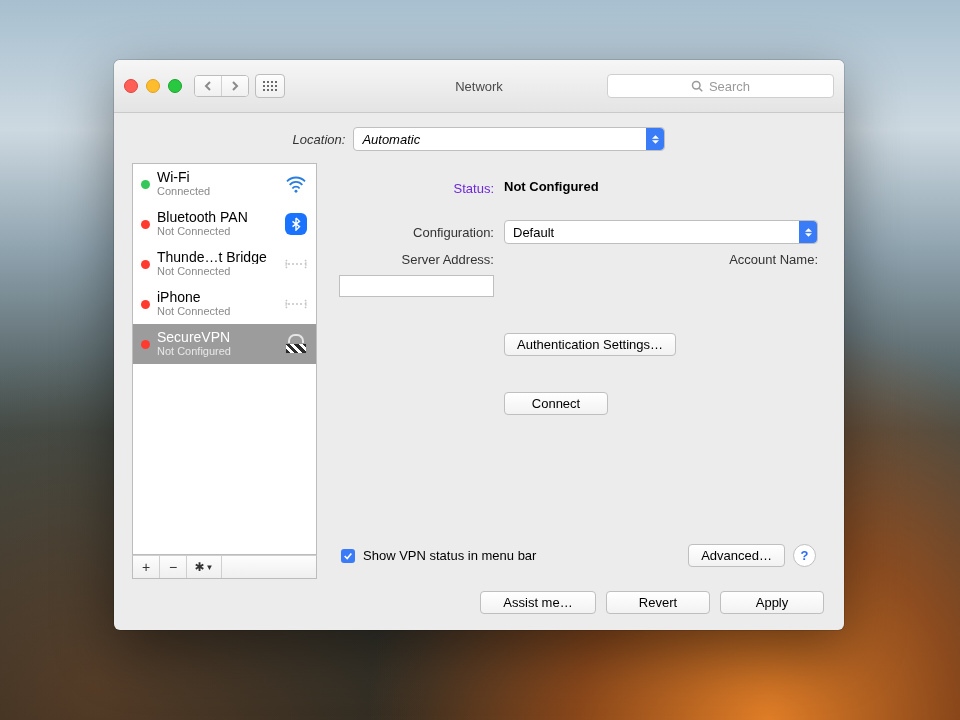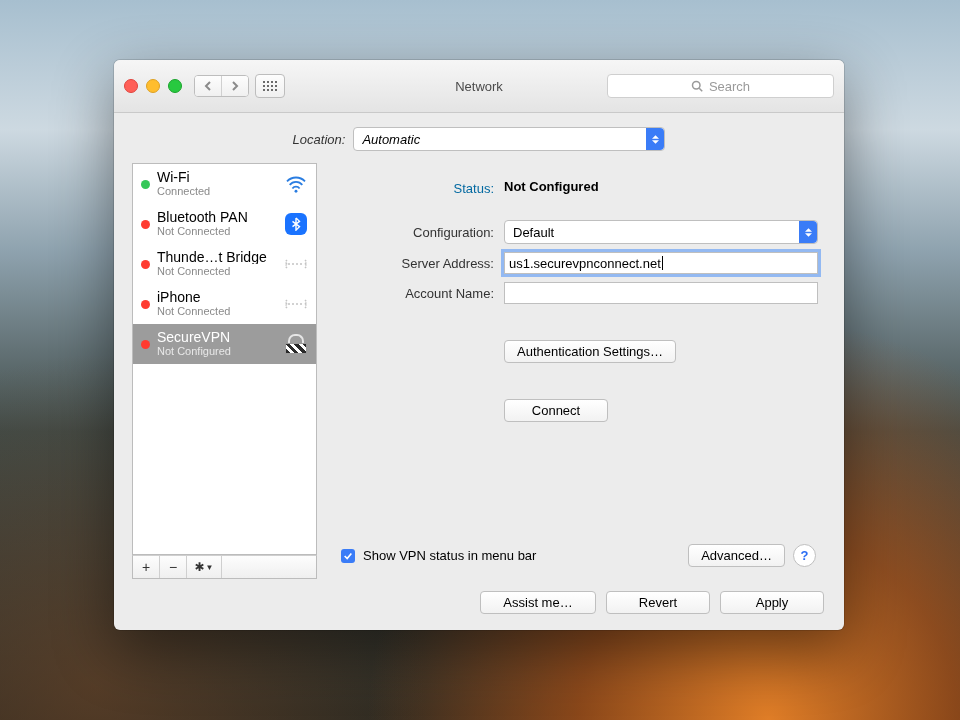--- a/index.html
+++ b/index.html
@@ -55,21 +55,21 @@
   .side-item .ico{width:28px;height:24px;display:flex;align-items:center;justify-content:center;flex:0 0 auto;}
   .side-item.sel{background:#9c9c9c;color:#fff;}
   .side-item.sel .sub{color:#e8e8e8;}
   .side-foot{height:22px;border:1px solid #bcbcbc;border-top:1px solid #cfcfcf;background:linear-gradient(#fdfdfd,#efefef);display:flex;}
   .side-foot .fbtn{width:26px;display:flex;align-items:center;justify-content:center;border-right:1px solid #cfcfcf;font-size:14px;color:#333;}
   .side-foot .fbtn.gear{width:34px;}
   .side-foot .spacer{flex:1;}
   
   .main{flex:1;background:#ececec;display:flex;flex-direction:column;padding:4px 8px 0 8px;}
   .status-row{display:flex;align-items:flex-start;gap:10px;padding:12px 0 24px;}
-  .status-row .lab{width:155px;text-align:right;color:#0369a1;padding-top:2px;}
+  .status-row .lab{width:155px;text-align:right;color:#6d28d9;padding-top:2px;}
   .status-row .val{font-weight:600;font-size:13px;}
   .form{display:grid;grid-template-columns:155px 1fr;column-gap:10px;row-gap:8px;align-items:center;}
   .form .flab{text-align:right;color:#333;}
   .txtfield{height:20px;border:1px solid #bfbfbf;border-radius:0;background:#fff;padding:0 4px;display:flex;align-items:center;}
   .txtfield.focus{outline:3px solid rgba(88,151,246,0.6);outline-offset:0;}
   .caret{display:inline-block;width:1px;height:14px;background:#000;margin-left:1px;vertical-align:middle;}
   .btn-std{height:21px;border:1px solid #bfbfbf;border-radius:4px;background:linear-gradient(#ffffff,#f2f2f2);padding:0 12px;display:inline-flex;align-items:center;justify-content:center;font-size:13px;color:#000;}
   .btn-row{grid-column:2;margin-top:28px;}
   .spacer-flex{flex:1;}
   .bottom-row{display:flex;align-items:center;gap:8px;padding:8px 2px 12px;}
@@ -254,24 +254,20 @@
             <svg viewBox="0 0 8 4">
                 <polygon points="0,4 8,4 4,0"></polygon>
               </svg>
             <svg viewBox="0 0 8 4">
                 <polygon points="0,0 8,0 4,4"></polygon>
               </svg>
           </span>
         </div>
 
         <div class="flab">Server Address:</div>
-        <div class="txtfield focus">
-          <span>us1.securevpnconnect.net</span>
-            <span class="caret"></span>
-        </div>
 
         <div class="flab">Account Name:</div>
         <div class="txtfield">
           <span></span>
         </div>
 
         <div></div>
         <div class="btn-row">
           <span class="btn-std">Authentication Settings…</span>
         </div>

